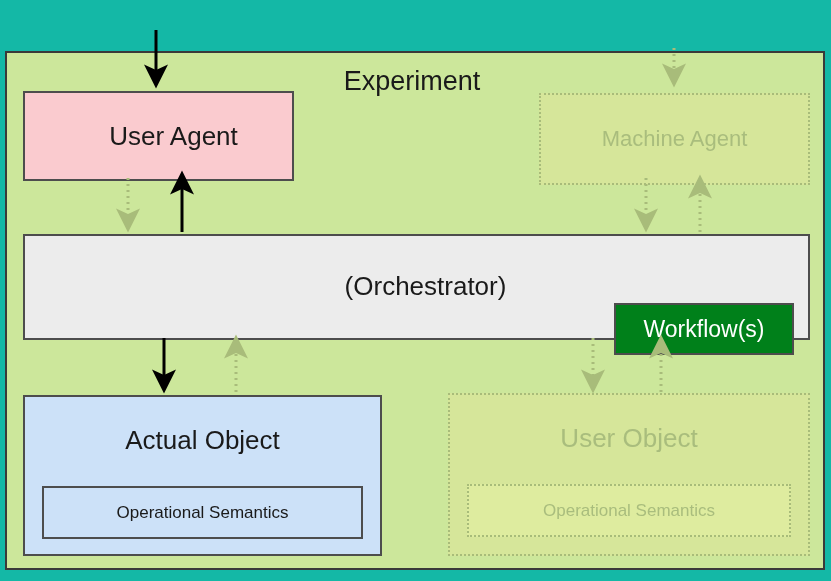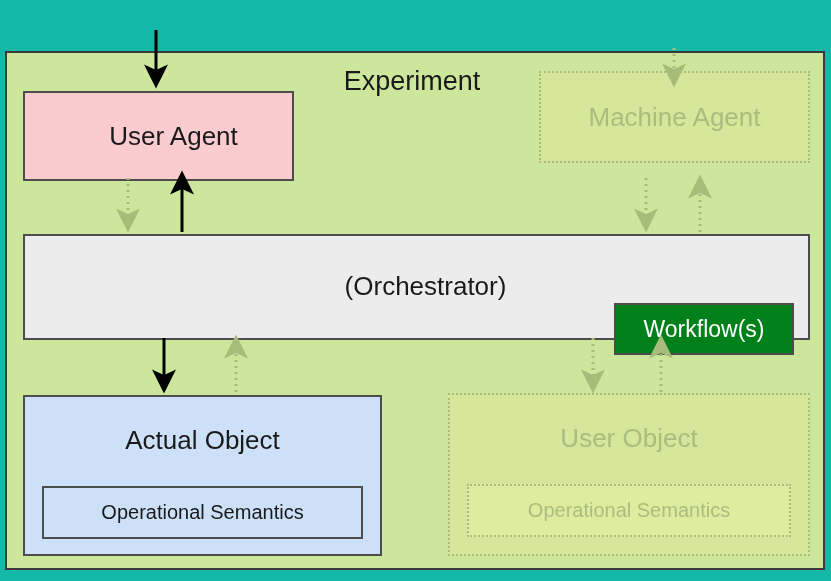--- a/index.html
+++ b/index.html
@@ -73,25 +73,25 @@
     left: 16px;
     top: 38px;
     width: 271px;
     height: 90px;
     background: #FACBCF;
     font-size: 26px;
   }
 
   .machine-agent {
     left: 532px;
-    top: 18px;
+    top: 40px;
     width: 271px;
     height: 92px;
     background: #D6E69A;
-    font-size: 26px;
+    font-size: 22px;
   }
 
   .experiment-manager {
     left: 16px;
     top: 181px;
     width: 787px;
     height: 106px;
     background: #ECECEC;
     font-size: 26px;
     display: block;
@@ -157,21 +157,21 @@
 
   .semantics-box {
     position: absolute;
     left: 17px;
     top: 89px;
     right: 17px;
     height: 53px;
     display: flex;
     align-items: center;
     justify-content: center;
-    font-size: 20px;
+    font-size: 17px;
     box-sizing: border-box;
   }
 
   .semantics-solid {
     border: 2px solid #4D4D4D;
     background: #CCE1F8;
     color: #1A1A1A;
   }
 
   .semantics-ghost {

